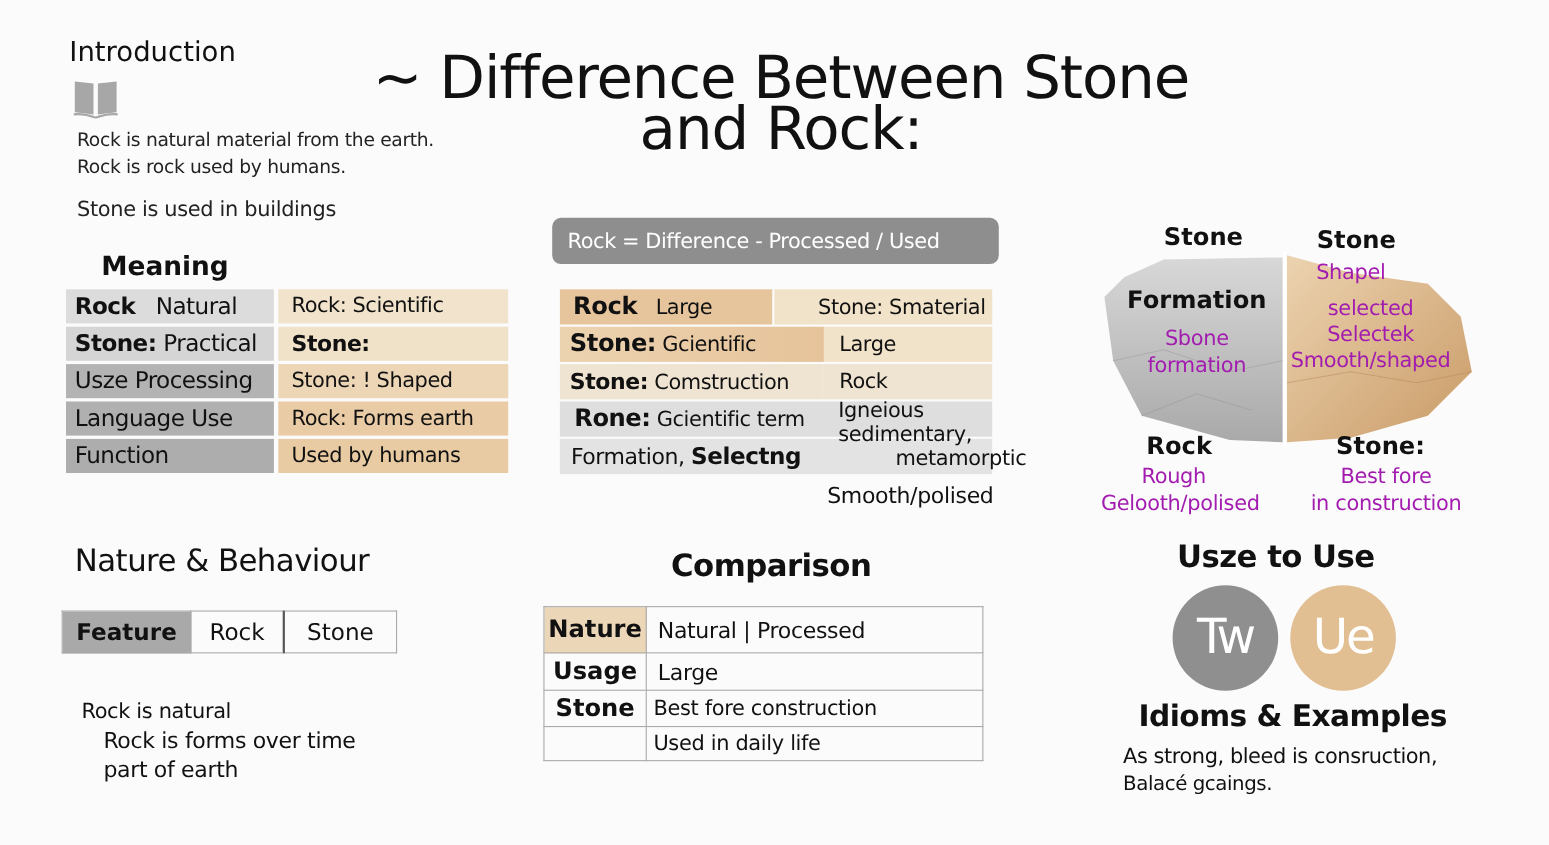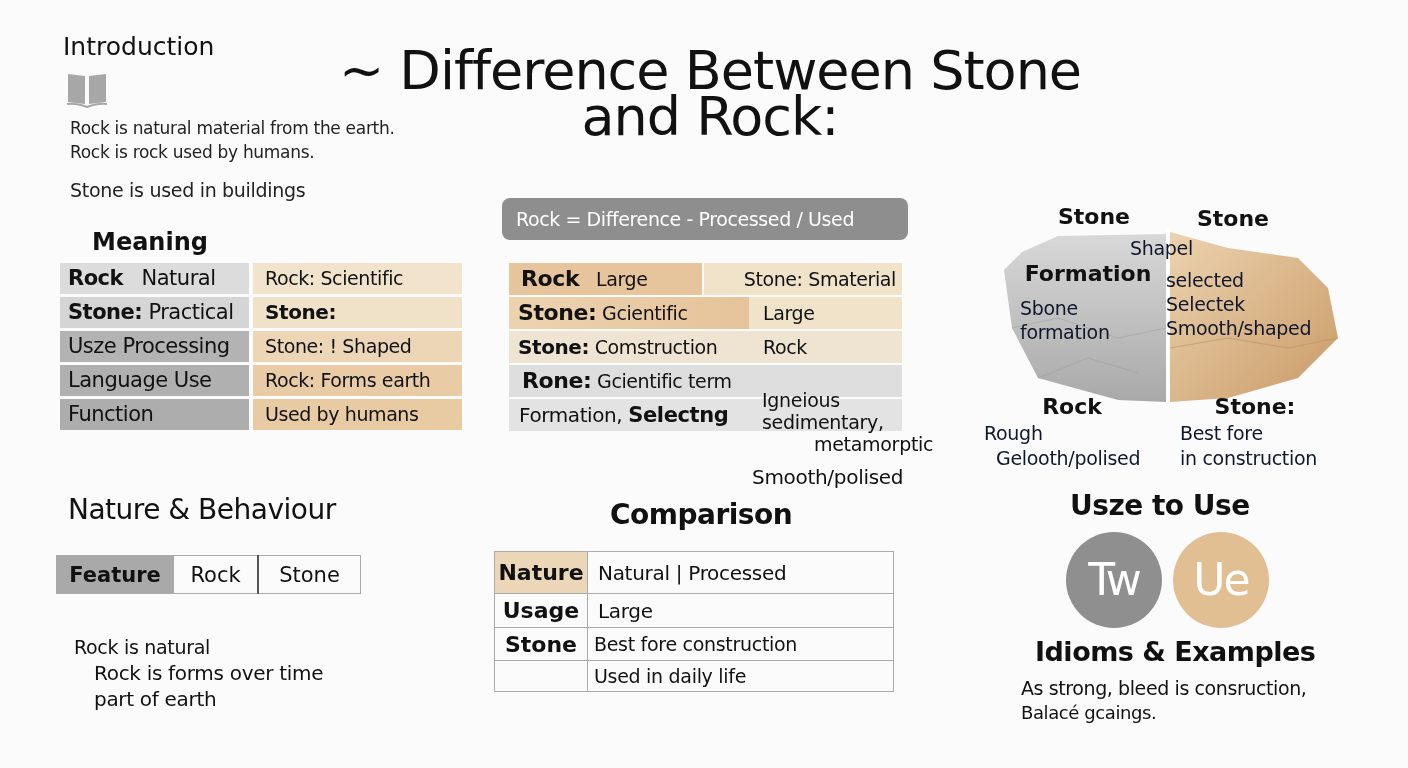--- a/index.html
+++ b/index.html
@@ -24,26 +24,26 @@
   .mt .row { display: flex; height: 31px; margin-bottom: 3px; }
   .mt .l { width: 189px; padding-left: 8px; box-sizing: border-box; font-size: 21px; line-height: 31px; white-space: nowrap; overflow: hidden; margin-right: 4px; letter-spacing: -0.5px; }
   .mt .r { flex: 1; padding-left: 12px; box-sizing: border-box; font-size: 19px; line-height: 31px; white-space: nowrap; letter-spacing: -0.4px; }
 
   
   .pill { left: 502px; top: 198px; width: 406px; height: 42px; border-radius: 8px; background: #8e8e8e; color: #fff; font-size: 19px; line-height: 42px; padding-left: 14px; box-sizing: border-box; letter-spacing: -0.4px; }
   .ct { left: 509px; top: 263px; width: 393px; }
   .ct .row { display: flex; height: 32px; margin-bottom: 2px; position: relative; }
   .ct .c { font-size: 19px; line-height: 32px; white-space: nowrap; box-sizing: border-box; letter-spacing: -0.4px; }
   .ct .big { font-size: 22px; font-weight: bold; }
-  .ct-extra { font-size: 19px; color: #111; letter-spacing: -0.3px; margin-top: 27px; }
+  .ct-extra { font-size: 19px; color: #111; letter-spacing: -0.3px; }
 
   
   .rock-svg { left: 998px; top: 228px; width: 348px; height: 178px; }
   .rl { font-size: 22px; text-align: center; color: #111; }
-  .rs { font-size: 19px; color: #0f172a; letter-spacing: -0.3px; }
+  .rs { font-size: 19px; text-align: center; color: #a21caf; letter-spacing: -0.3px; }
 
   
   .nb-h { left: 68px; top: 493px; font-size: 28px; letter-spacing: -0.5px; }
   .nb-table { left: 56px; top: 555px; width: 305px; border: 1px solid #aaa; border-collapse: collapse; font-size: 21px; }
   .nb-table td { border: 1px solid #aaa; height: 37px; padding: 0; }
   .nb-notes { font-size: 19px; color: #111; letter-spacing: -0.3px; }
 
   
   .cmp-h { left: 610px; top: 498px; font-size: 28px; letter-spacing: -0.5px; }
   .cmp-table { left: 494px; top: 551px; width: 400px; border-collapse: collapse; }

